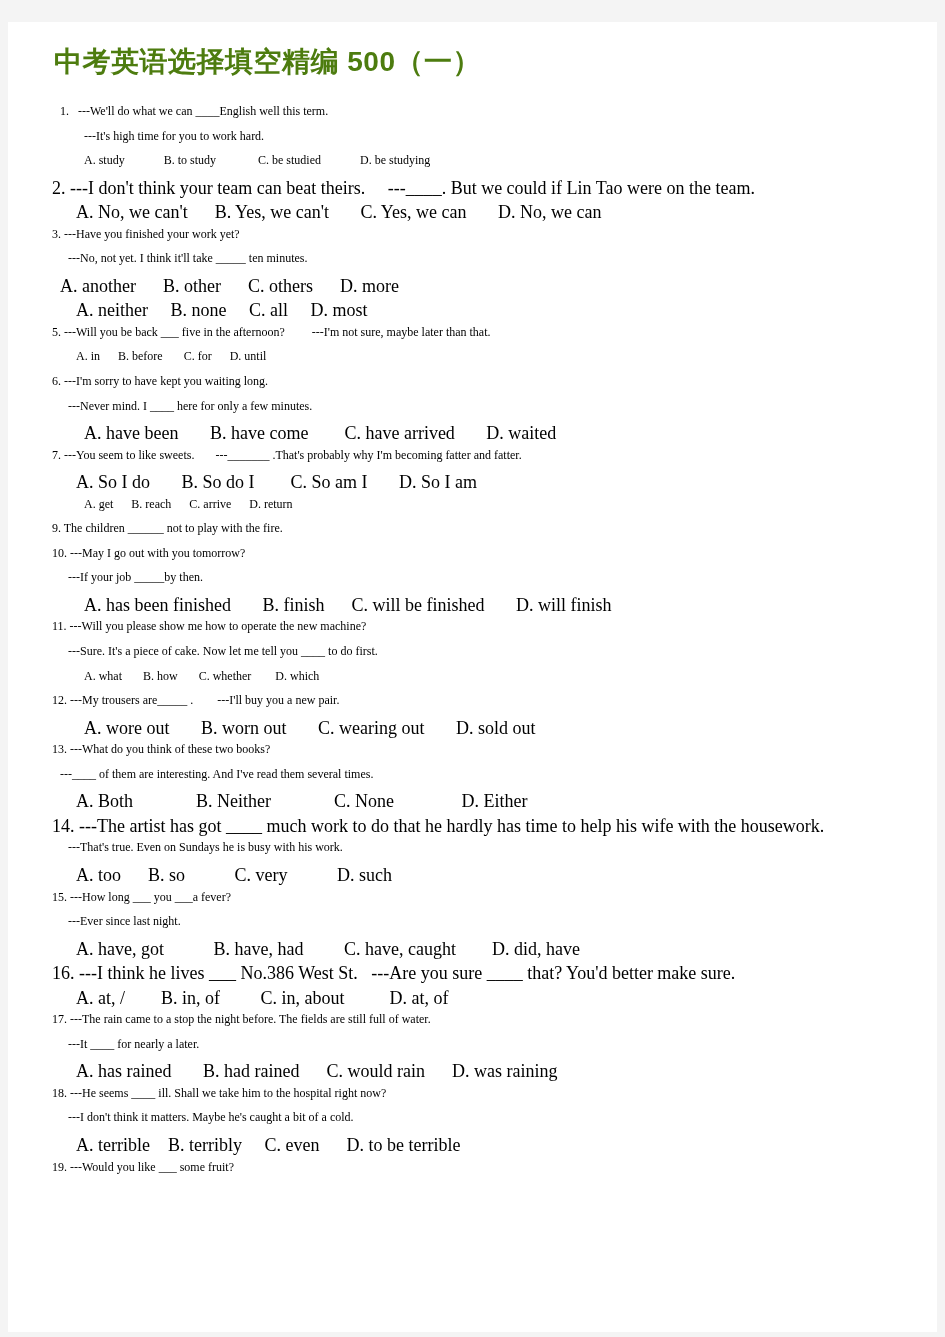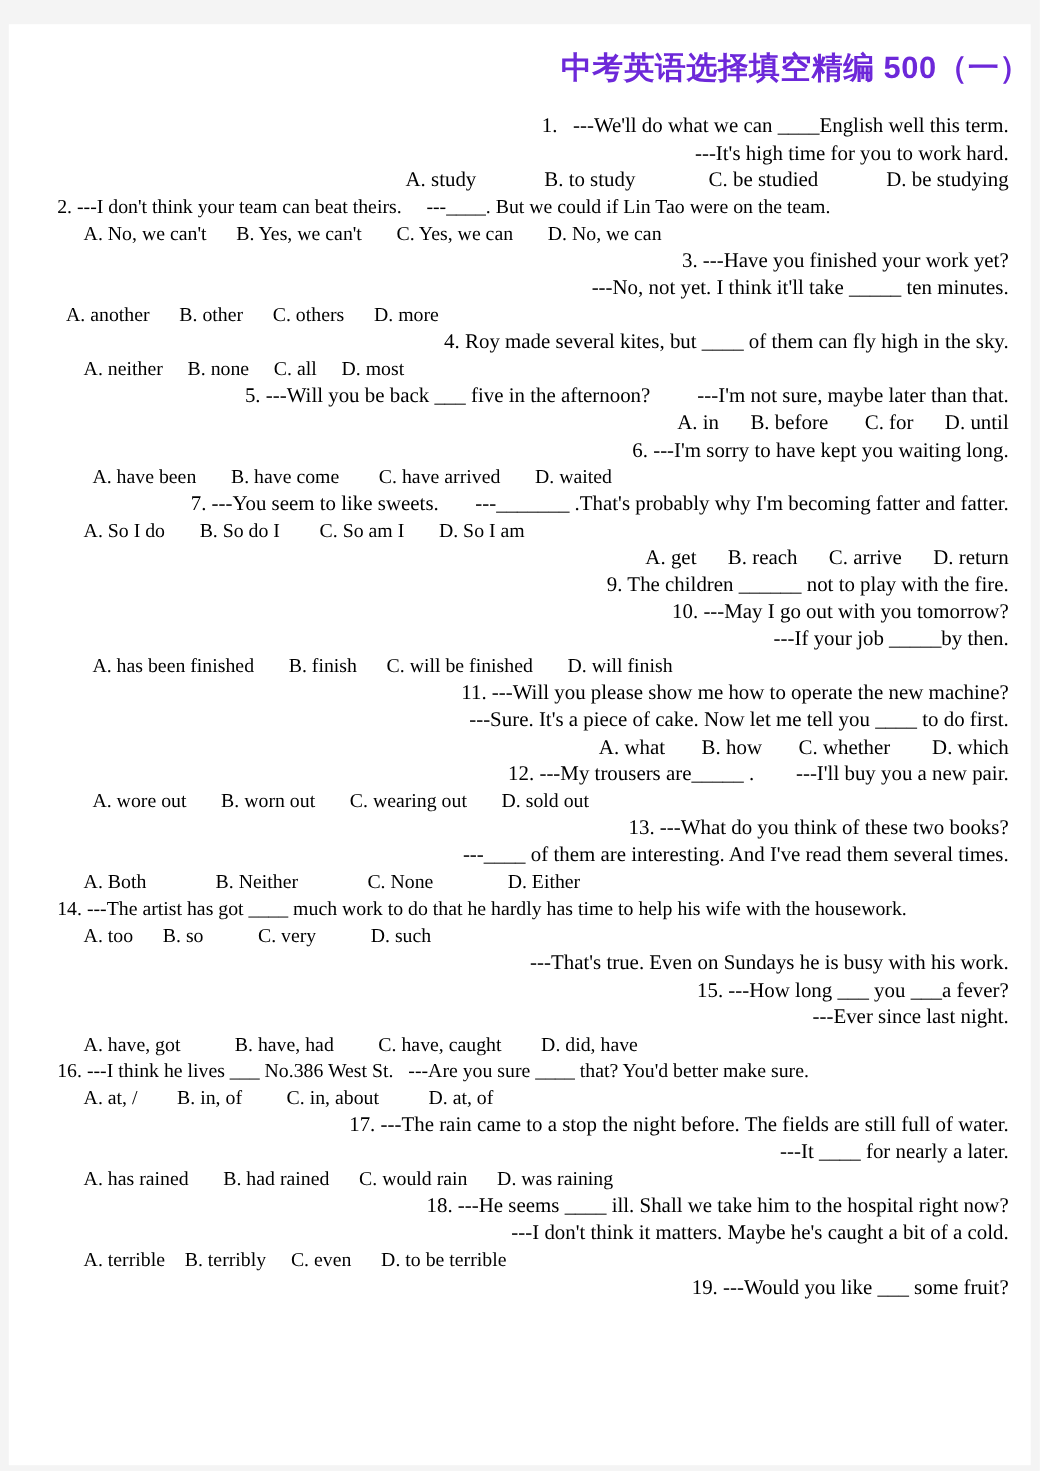--- a/index.html
+++ b/index.html
@@ -16,25 +16,25 @@
   .page-shell {
     position: absolute;
     left: 8px;
     top: 22px;
     width: 929px;
     height: 1310px;
     background: #ffffff;
     overflow: hidden;
   }
   .doc-title {
-    text-align: right;
+    text-align: left;
     font-family: "Liberation Sans", "DejaVu Sans", sans-serif;
     font-size: 28px;
     font-weight: bold;
-    color: #6d28d9;
+    color: #4d7c0f;
     letter-spacing: 0.5px;
     margin: 0;
     padding-top: 22px;
     padding-left: 46px;
     line-height: 1.25;
   }
   .questions {
     margin-top: 26px;
     padding-left: 44px;
     padding-right: 20px;
@@ -52,62 +52,62 @@
   }
   
   .ind0  { padding-left: 0px; }
   .ind1  { padding-left: 8px; }
   .ind2  { padding-left: 16px; }
   .ind3  { padding-left: 24px; }
   .ind4  { padding-left: 32px; }
 
   
   .sz-sm  { font-size: 18px; }
-  .sz-md  { font-size: 19px; text-align: right; }
+  .sz-md  { font-size: 12px; }
 </style>
 </head>
 <body>
 
 <div class="page-shell">
 
   <h1 class="doc-title">中考英语选择填空精编 500（一）</h1>
 
   <div class="questions">
       <div class="qline ind1 sz-md">1.   ---We'll do what we can ____English well this term.</div>
       <div class="qline ind4 sz-md">---It's high time for you to work hard.</div>
       <div class="qline ind4 sz-md">A. study             B. to study              C. be studied             D. be studying</div>
       <div class="qline ind0 sz-sm">2. ---I don't think your team can beat theirs.     ---____. But we could if Lin Tao were on the team.</div>
       <div class="qline ind3 sz-sm">A. No, we can't      B. Yes, we can't       C. Yes, we can       D. No, we can</div>
       <div class="qline ind0 sz-md">3. ---Have you finished your work yet?</div>
       <div class="qline ind2 sz-md">---No, not yet. I think it'll take _____ ten minutes.</div>
       <div class="qline ind1 sz-sm">A. another      B. other      C. others      D. more</div>
-      <div class="qline ind0 sz-md">4. Roy made several kites, but ____ of them can fly high in the sky.</div>
       <div class="qline ind3 sz-sm">A. neither     B. none     C. all     D. most</div>
       <div class="qline ind0 sz-md">5. ---Will you be back ___ five in the afternoon?         ---I'm not sure, maybe later than that.</div>
       <div class="qline ind3 sz-md">A. in      B. before       C. for      D. until</div>
       <div class="qline ind0 sz-md">6. ---I'm sorry to have kept you waiting long.</div>
+      <div class="qline ind2 sz-md">---Never mind. I ____ here for only a few minutes.</div>
       <div class="qline ind4 sz-sm">A. have been       B. have come        C. have arrived       D. waited</div>
       <div class="qline ind0 sz-md">7. ---You seem to like sweets.       ---_______ .That's probably why I'm becoming fatter and fatter.</div>
       <div class="qline ind3 sz-sm">A. So I do       B. So do I        C. So am I       D. So I am</div>
       <div class="qline ind4 sz-md">A. get      B. reach      C. arrive      D. return</div>
       <div class="qline ind0 sz-md">9. The children ______ not to play with the fire.</div>
       <div class="qline ind0 sz-md">10. ---May I go out with you tomorrow?</div>
       <div class="qline ind2 sz-md">---If your job _____by then.</div>
       <div class="qline ind4 sz-sm">A. has been finished       B. finish      C. will be finished       D. will finish</div>
       <div class="qline ind0 sz-md">11. ---Will you please show me how to operate the new machine?</div>
       <div class="qline ind2 sz-md">---Sure. It's a piece of cake. Now let me tell you ____ to do first.</div>
       <div class="qline ind4 sz-md">A. what       B. how       C. whether        D. which</div>
       <div class="qline ind0 sz-md">12. ---My trousers are_____ .        ---I'll buy you a new pair.</div>
       <div class="qline ind4 sz-sm">A. wore out       B. worn out       C. wearing out       D. sold out</div>
       <div class="qline ind0 sz-md">13. ---What do you think of these two books?</div>
       <div class="qline ind1 sz-md">---____ of them are interesting. And I've read them several times.</div>
       <div class="qline ind3 sz-sm">A. Both              B. Neither              C. None               D. Either</div>
       <div class="qline ind0 sz-sm">14. ---The artist has got ____ much work to do that he hardly has time to help his wife with the housework.</div>
+      <div class="qline ind2 sz-md">---That's true. Even on Sundays he is busy with his work.</div>
       <div class="qline ind3 sz-sm">A. too      B. so           C. very           D. such</div>
-      <div class="qline ind2 sz-md">---That's true. Even on Sundays he is busy with his work.</div>
       <div class="qline ind0 sz-md">15. ---How long ___ you ___a fever?</div>
       <div class="qline ind2 sz-md">---Ever since last night.</div>
       <div class="qline ind3 sz-sm">A. have, got           B. have, had         C. have, caught        D. did, have</div>
       <div class="qline ind0 sz-sm">16. ---I think he lives ___ No.386 West St.   ---Are you sure ____ that? You'd better make sure.</div>
       <div class="qline ind3 sz-sm">A. at, /        B. in, of         C. in, about          D. at, of</div>
       <div class="qline ind0 sz-md">17. ---The rain came to a stop the night before. The fields are still full of water.</div>
       <div class="qline ind2 sz-md">---It ____ for nearly a later.</div>
       <div class="qline ind3 sz-sm">A. has rained       B. had rained      C. would rain      D. was raining</div>
       <div class="qline ind0 sz-md">18. ---He seems ____ ill. Shall we take him to the hospital right now?</div>
       <div class="qline ind2 sz-md">---I don't think it matters. Maybe he's caught a bit of a cold.</div>

